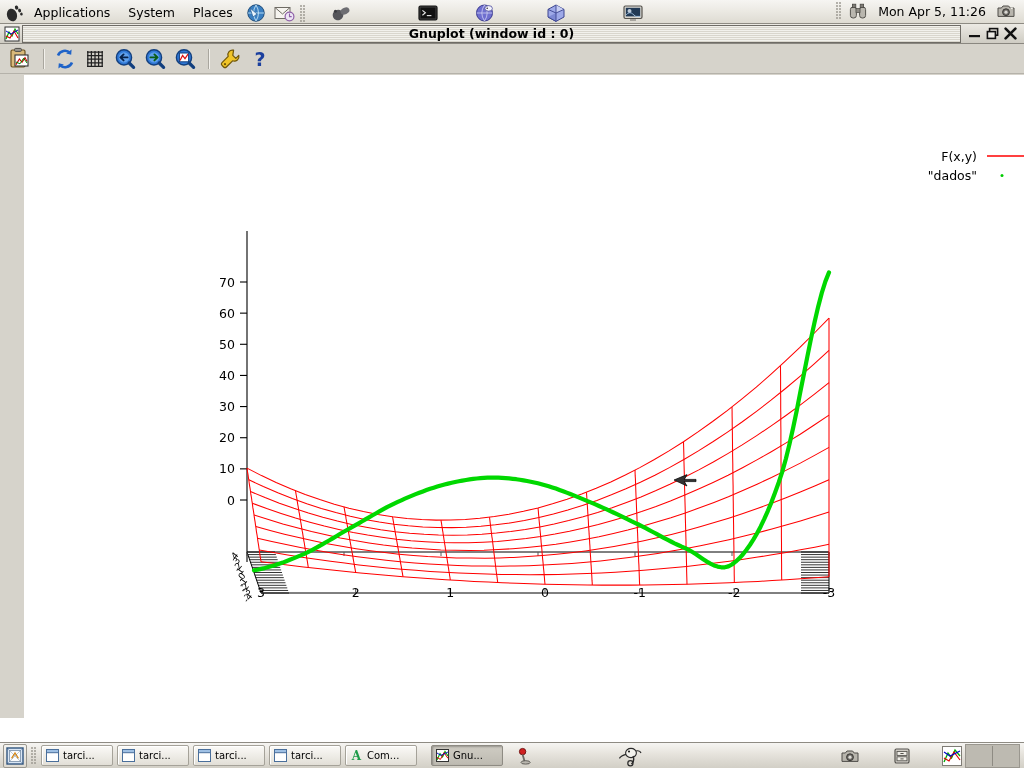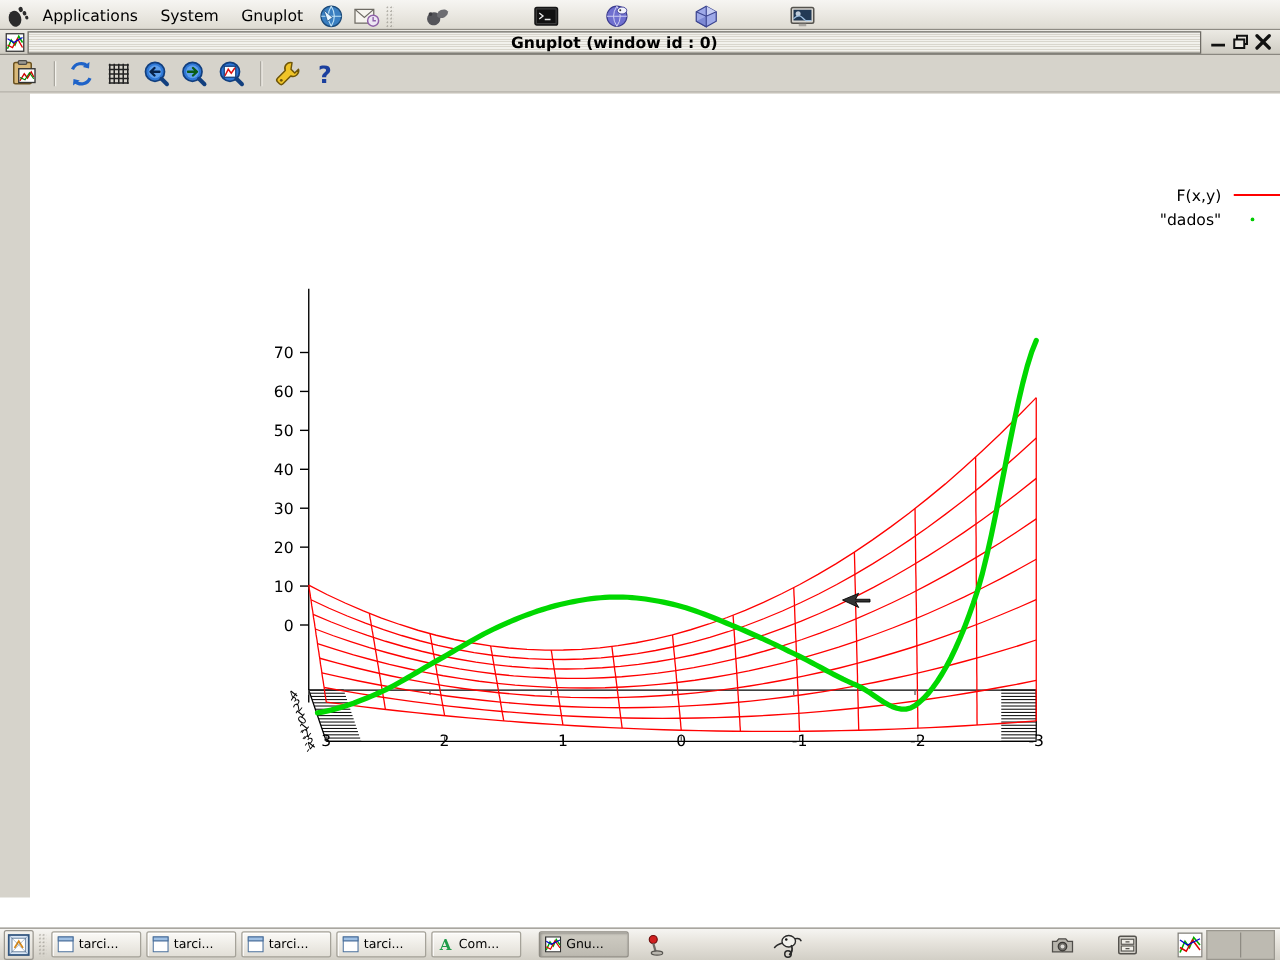--- a/index.html
+++ b/index.html
@@ -152,21 +152,21 @@
       <svg class="ic" viewBox="0 0 22 20">
         <ellipse cx="9" cy="12" rx="5" ry="6.4" fill="#2b2b2b" transform="rotate(-16 9 12)"></ellipse>
         <ellipse cx="13.6" cy="4.6" rx="1.7" ry="2.1" fill="#2b2b2b" transform="rotate(-16 13.6 4.6)"></ellipse>
         <ellipse cx="16.6" cy="7.6" rx="1.5" ry="1.8" fill="#2b2b2b" transform="rotate(-16 16.6 7.6)"></ellipse>
         <ellipse cx="18.4" cy="11.1" rx="1.3" ry="1.5" fill="#2b2b2b" transform="rotate(-16 18.4 11.1)"></ellipse>
       </svg>
     </div>
 
     <div class="panel-menu">Applications</div>
     <div class="panel-menu">System</div>
-    <div class="panel-menu">Gnuplot</div>
+    <div class="panel-menu">Places</div>
 
     <div class="panel-launch">
       <svg class="ic" viewBox="0 0 22 20">
         <circle cx="11" cy="10" r="8.2" fill="#3a7fc1" stroke="#1c4a78" stroke-width="1"></circle>
         <path d="M3 10 h16 M11 2 q5 8 0 16 M11 2 q-5 8 0 16" fill="none" stroke="#bfe2f5" stroke-width=".9"></path>
         <path d="M5 5 L12 11 L8 14 Z" fill="#e9f5fd" stroke="#2a5f93" stroke-width=".7"></path>
       </svg>
     </div>
     <div class="panel-launch">
       <svg class="ic" viewBox="0 0 22 20">
@@ -219,20 +219,41 @@
         <rect x="2" y="3" width="18" height="12.5" rx="1.4" fill="#d8d6d0" stroke="#55534e" stroke-width="1.2"></rect>
         <rect x="3.8" y="4.8" width="14.4" height="8.6" fill="#223a55"></rect>
         <circle cx="7.5" cy="8" r="2" fill="#e6f0fa" opacity=".8"></circle>
         <path d="M3.8 12 q4-4 7-1 t3.6 2.4 h3.8" fill="none" stroke="#9fc0e0" stroke-width=".9"></path>
         <rect x="8" y="16" width="6" height="2" fill="#a8a59f"></rect>
       </svg>
     </div>
 
     <div class="panel-spacer"></div>
 
+    <div class="panel-right">
+      <div class="handle"></div>
+      <div class="tray-ico">
+        <svg class="ic" viewBox="0 0 20 20">
+          <rect x="2.4" y="6" width="6" height="11" rx="2.6" fill="#b9b6ae" stroke="#56544f" stroke-width="1"></rect>
+          <rect x="11.6" y="6" width="6" height="11" rx="2.6" fill="#b9b6ae" stroke="#56544f" stroke-width="1"></rect>
+          <rect x="8" y="7.5" width="4" height="4" fill="#8d8a83" stroke="#56544f" stroke-width=".8"></rect>
+          <rect x="4.4" y="3.2" width="3.4" height="3.4" fill="#7e7b75" stroke="#4a4844" stroke-width=".8"></rect>
+          <rect x="12.2" y="3.2" width="3.4" height="3.4" fill="#7e7b75" stroke="#4a4844" stroke-width=".8"></rect>
+        </svg>
+      </div>
+      <div class="clock">Mon Apr 5, 11:26</div>
+      <div class="tray-ico">
+        <svg class="ic" viewBox="0 0 20 20">
+          <path d="M2 7 h3.4 l1.6-2h5.6l1.6 2H18 v8.4 H2 Z" fill="#b8b5ad" stroke="#4f4d49" stroke-width="1"></path>
+          <circle cx="10" cy="11.2" r="3.4" fill="#6f6d68" stroke="#3a3835" stroke-width="1"></circle>
+          <circle cx="10" cy="11.2" r="1.6" fill="#d9d7d2"></circle>
+          <rect x="14.6" y="6.6" width="2.2" height="1.4" fill="#eceae4"></rect>
+        </svg>
+      </div>
+    </div>
   </div>
 
   <div class="window">
 
     <div class="titlebar">
       <div class="tb-icon">
         <svg class="ic" viewBox="0 0 16 16">
           <rect x="1" y="1" width="14" height="14" fill="#fff" stroke="#333" stroke-width="1"></rect>
           <path d="M2 13 L5 6 L8 10 L11 3 L14 8" fill="none" stroke="#0a0" stroke-width="1.2"></path>
           <path d="M2 10 L6 12 L10 5 L14 12" fill="none" stroke="#d00" stroke-width="1.1"></path>

